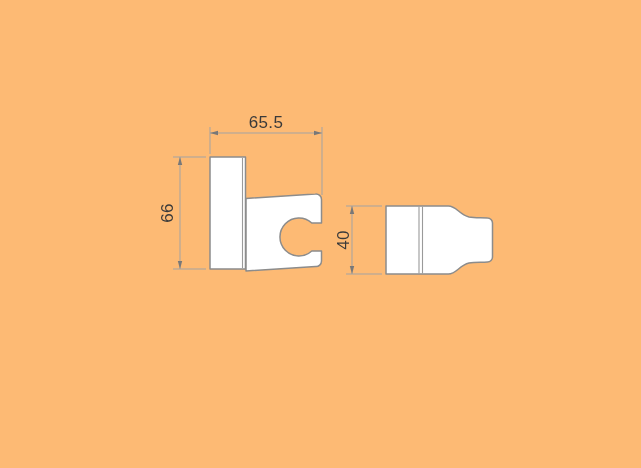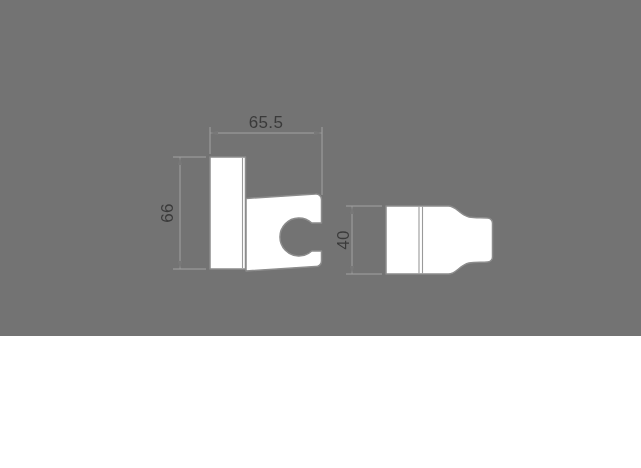--- a/index.html
+++ b/index.html
@@ -3,22 +3,22 @@
 <meta charset="utf-8">
 <style>
   html, body {
     margin: 0;
     padding: 0;
     background: #ffffff;
   }
   .canvas {
     position: relative;
     width: 641px;
-    height: 336px;
-    background: #737373;
+    height: 468px;
+    background: #fdba74;
     overflow: hidden;
     font-family: "Liberation Sans", sans-serif;
   }
   svg text {
     font-family: "Liberation Sans", sans-serif;
     font-size: 17px;
     fill: #3a3a3a;
     letter-spacing: 0.3px;
   }
   .outline {

